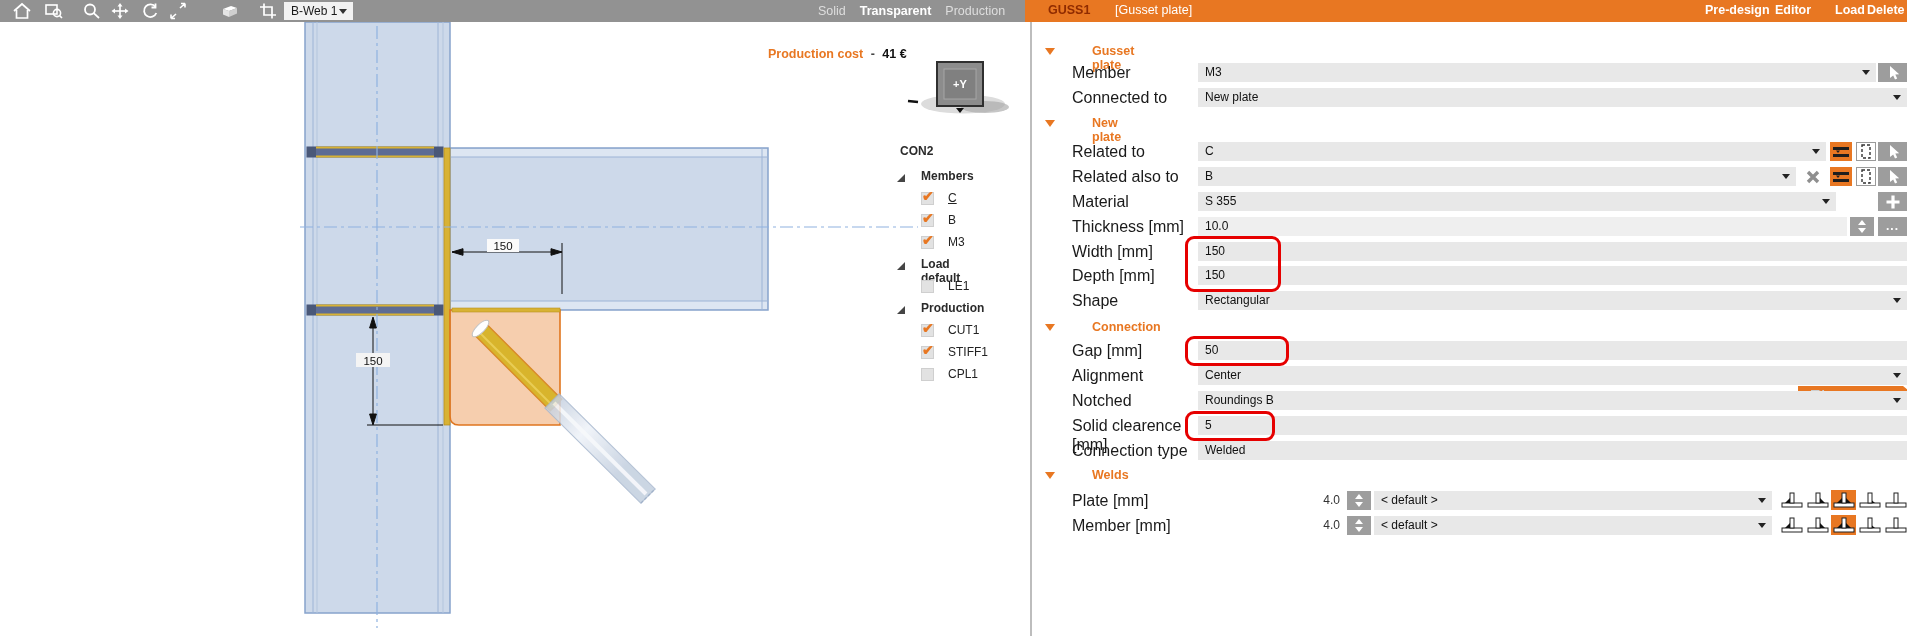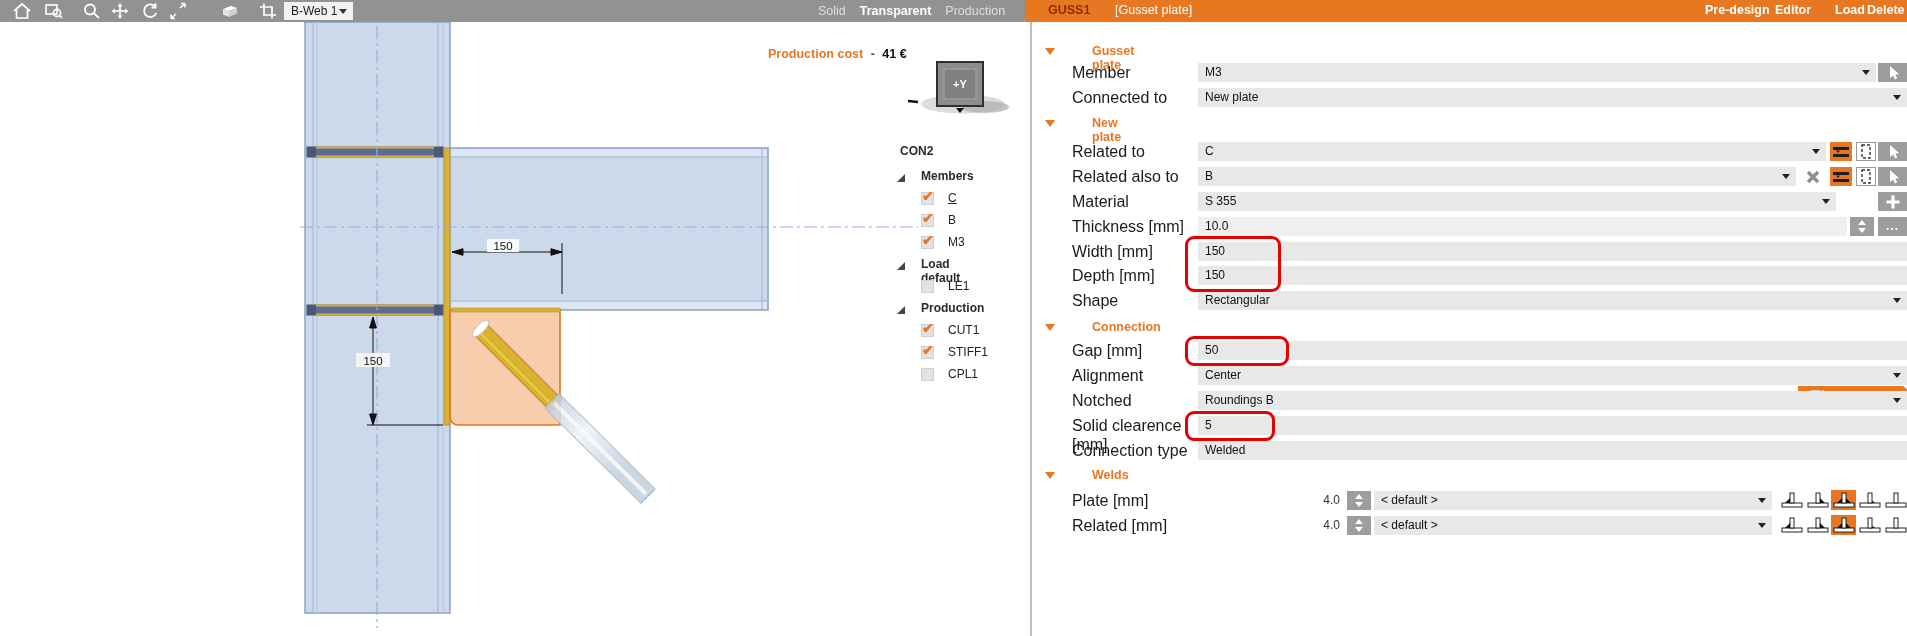--- a/index.html
+++ b/index.html
@@ -509,21 +509,21 @@
       <polygon points="13,9.5 13,12 16,12" fill="#111"></polygon>
     </svg>
 </div>
 <div class="abs weld-ic" style="left:1883px; top:490px">
   <svg width="22" height="18" viewBox="0 0 22 18">
       <rect x="1" y="12" width="20" height="4" fill="#fff" stroke="#222"></rect>
       <rect x="9" y="2" width="4" height="10" fill="#fff" stroke="#222"></rect>
     </svg>
 </div>
 
-<div class="abs row-label" style="top:516px">Related [mm]</div>
+<div class="abs row-label" style="top:516px">Member [mm]</div>
 <div class="abs weld-val" style="left:1198px; top:516px">4.0</div>
 <div class="abs btn" style="left:1347px; top:516px; width:24px">
   <svg width="10" height="15" viewBox="0 0 10 15">
       <polygon points="5,1 9,6 1,6" fill="#fff"></polygon>
       <polygon points="5,14 9,9 1,9" fill="#fff"></polygon>
     </svg>
 </div>
 <div class="abs field" style="left:1374px; top:516px; width:398px">
   <span>&lt; default &gt;</span><span class="dd-caret"></span>
 </div>

